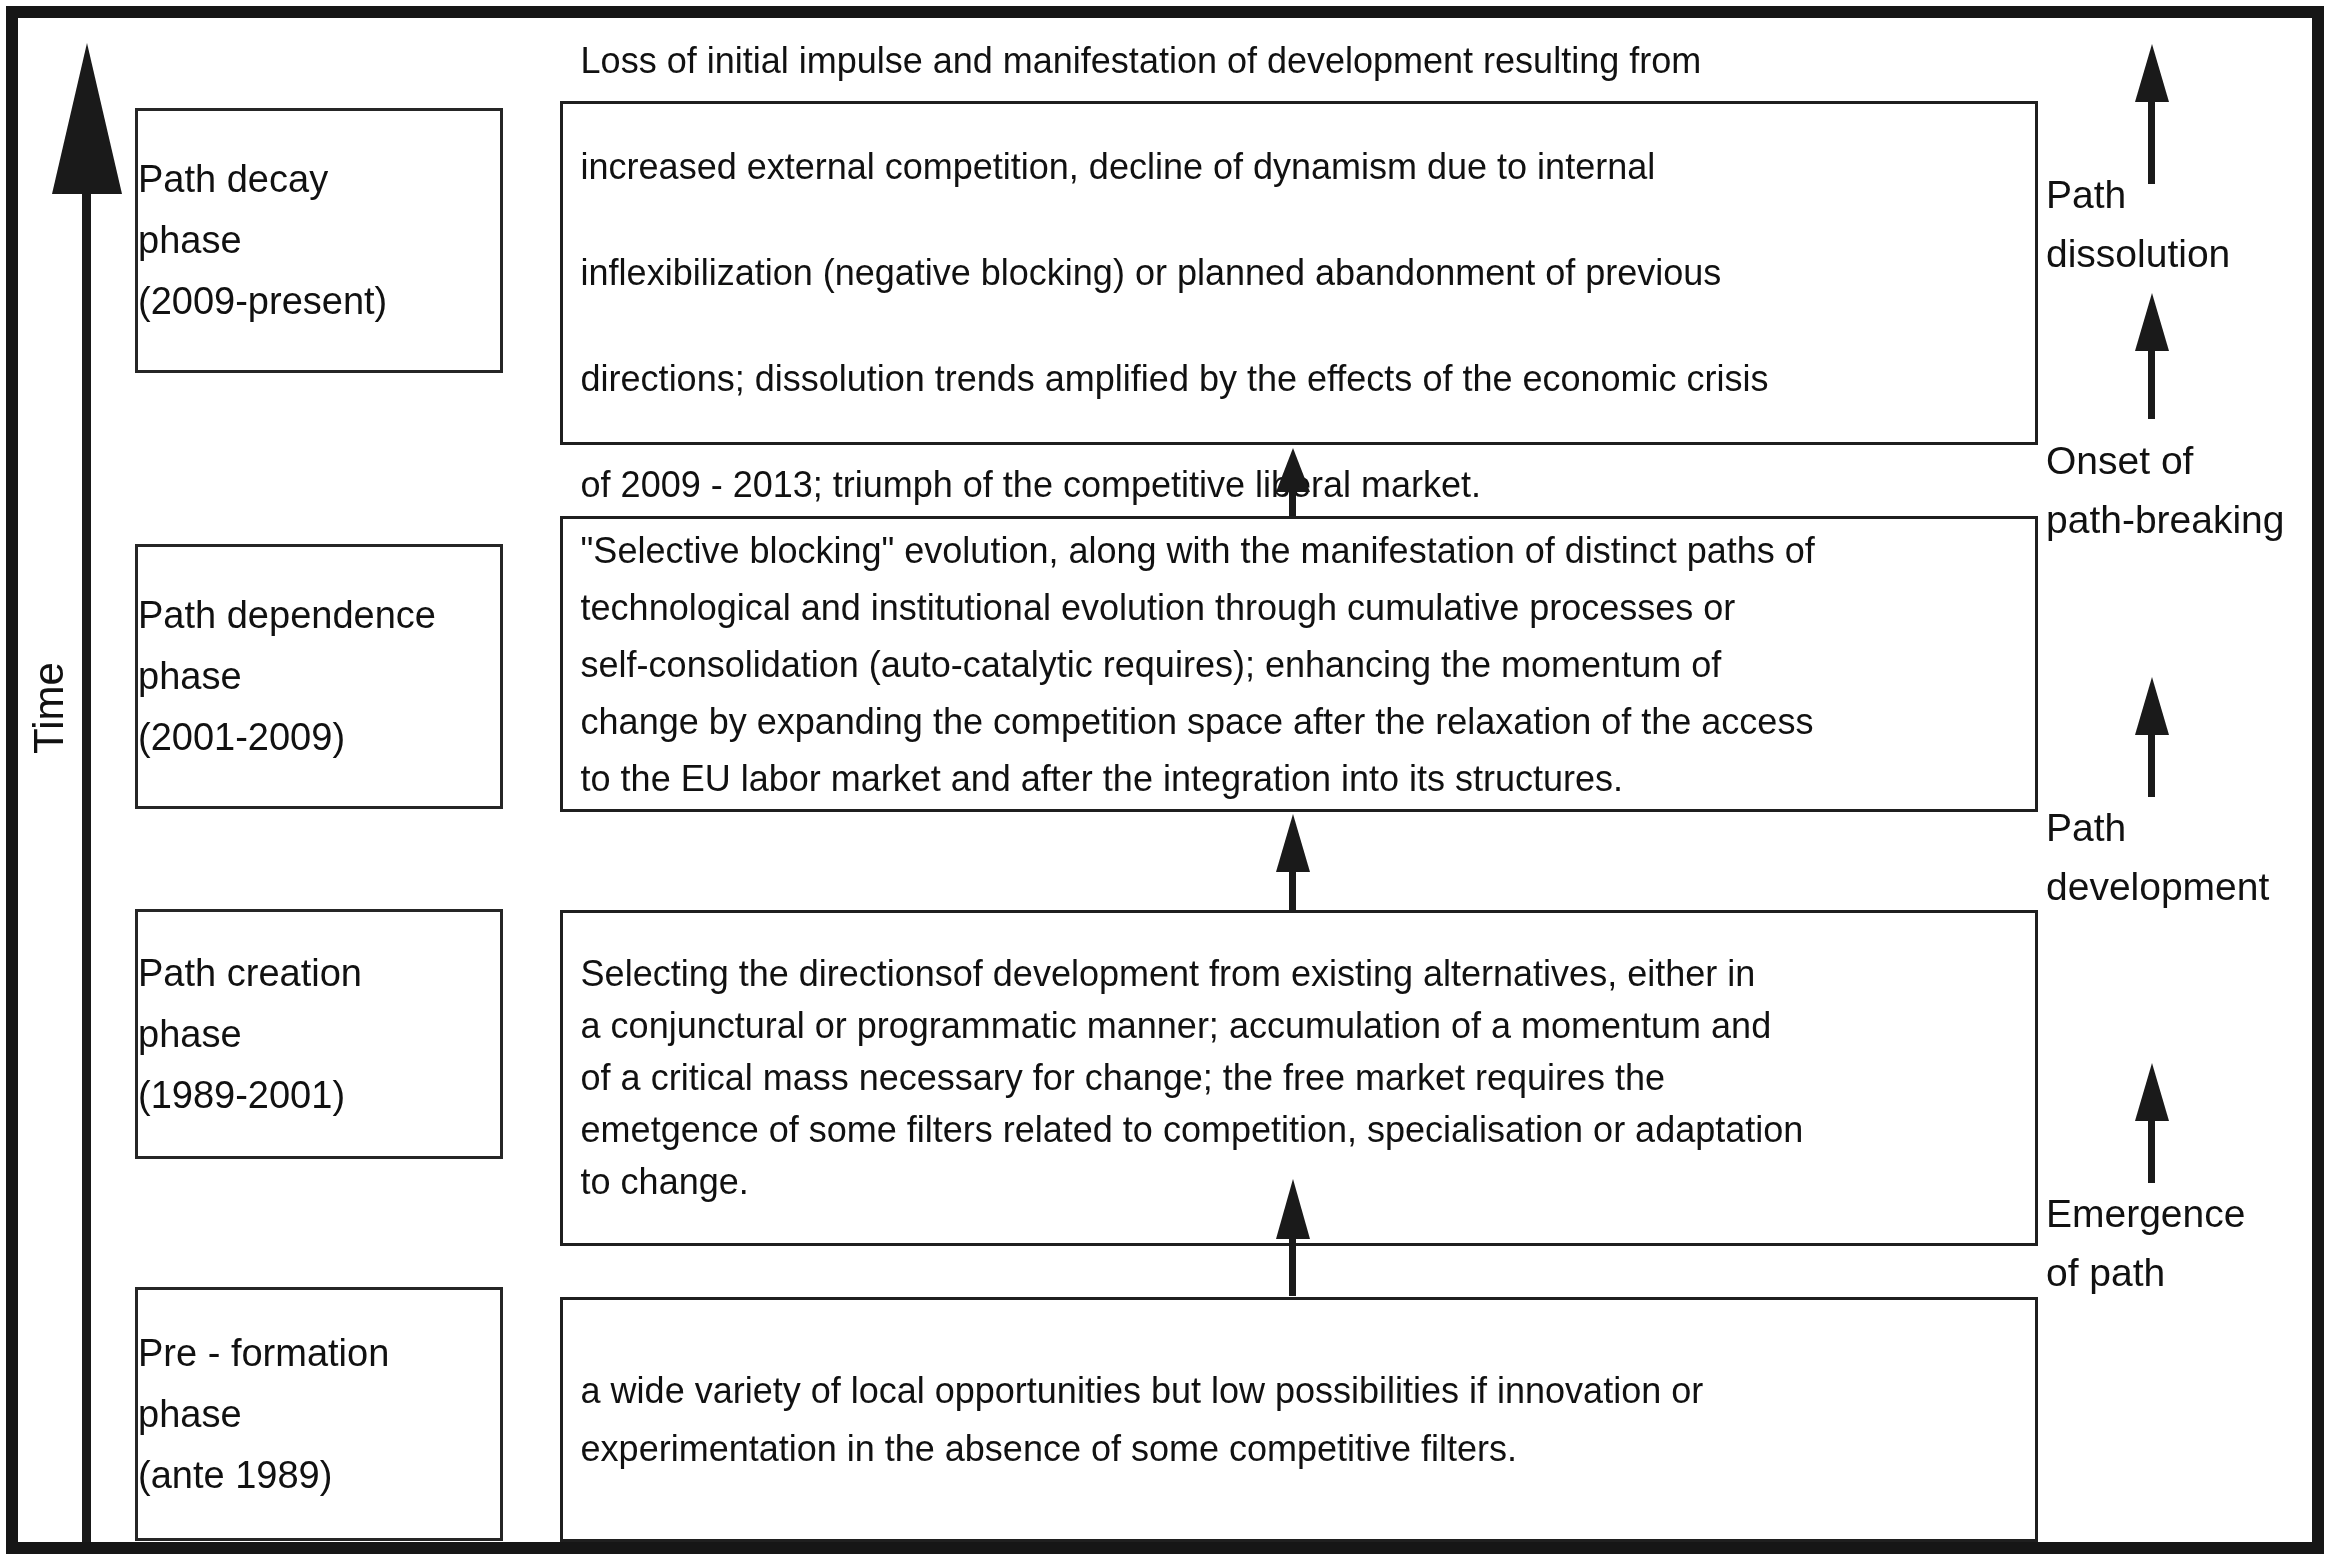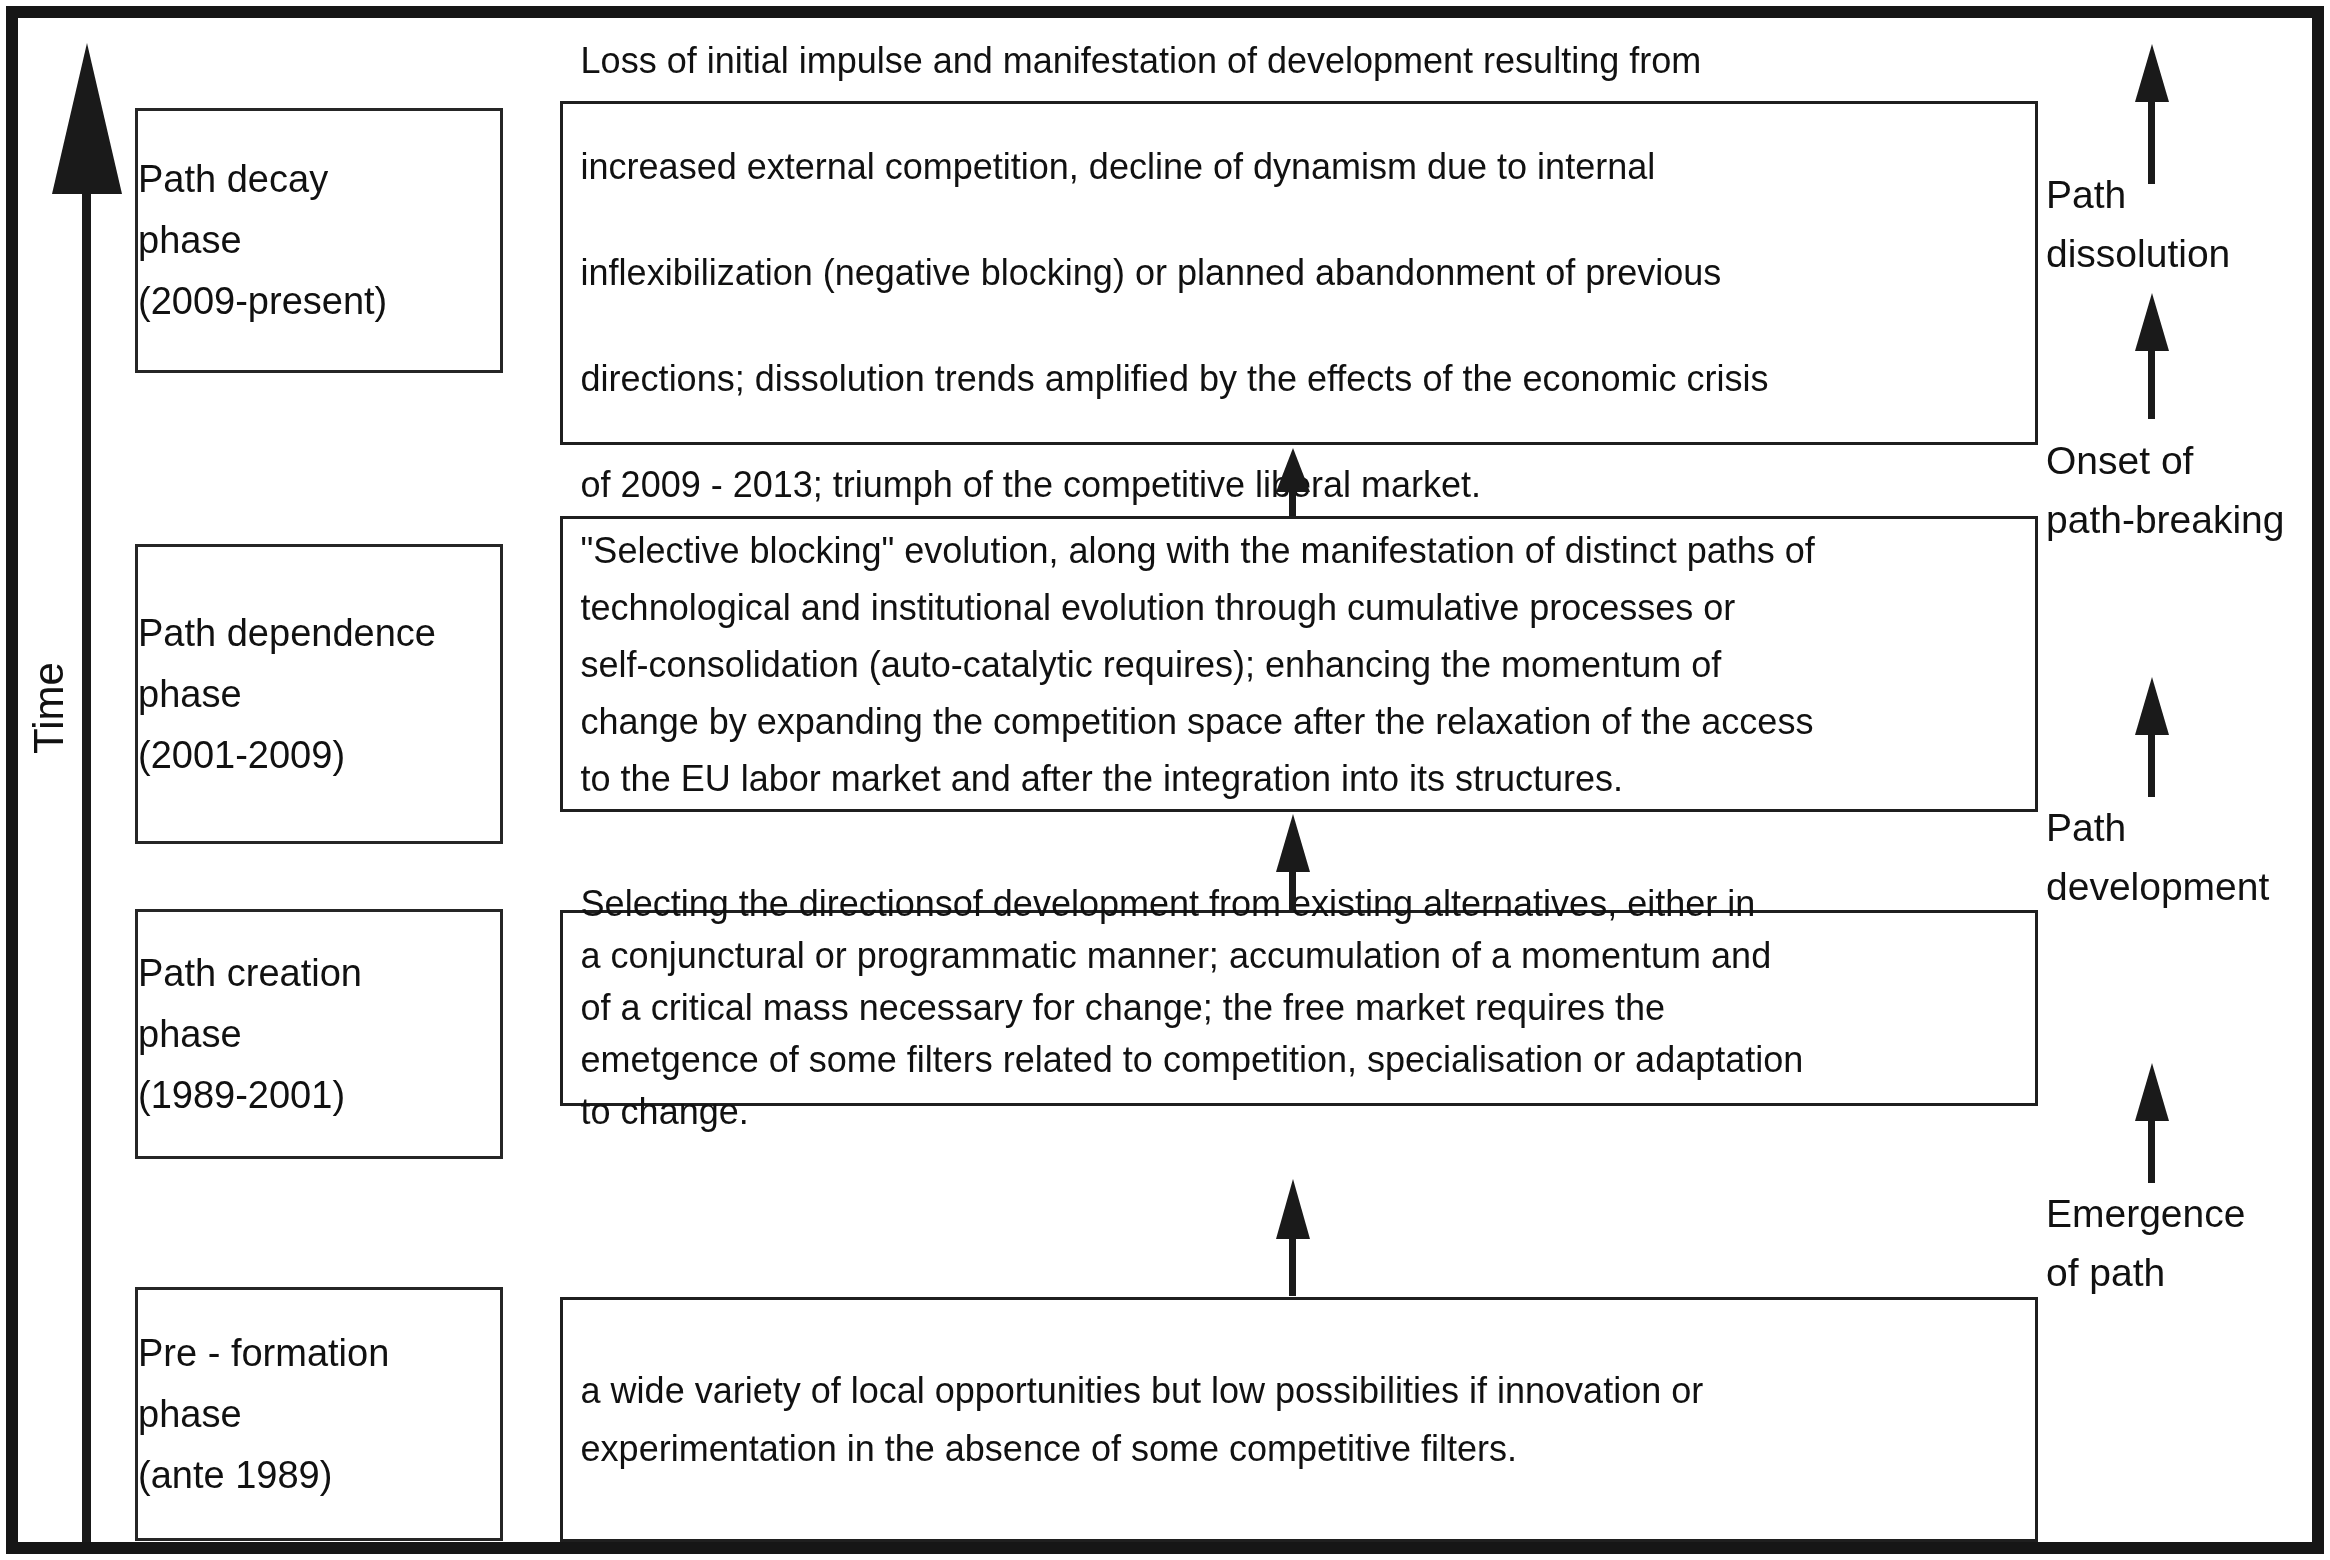--- a/index.html
+++ b/index.html
@@ -34,33 +34,33 @@
     font-size:42px;white-space:nowrap;
   }
   
   .pbox{
     position:absolute;left:135px;width:368px;
     border:3.1px solid #262626;box-sizing:border-box;background:#fff;
     display:flex;flex-direction:column;justify-content:center;
     font-size:38px;line-height:61px;
   }
   #pbox-1{top:108px;height:265px;}
-  #pbox-2{top:544px;height:300px;}
+  #pbox-2{top:544px;height:265px;}
   #pbox-3{top:909px;height:250px;}
   #pbox-4{top:1287px;height:254px;}
   
   .dbox{
     position:absolute;left:560px;width:1478px;
     border:3.8px solid #1f1f1f;box-sizing:border-box;background:#fff;
     display:flex;flex-direction:column;justify-content:center;
     padding:0 17.6px;font-size:36px;
   }
   #dbox-1{top:101px;height:344px;line-height:58px;gap:48px;}
   #dbox-2{top:516px;height:296px;line-height:57px;}
-  #dbox-3{top:910px;height:196px;line-height:52px;}
+  #dbox-3{top:910px;height:336px;line-height:52px;}
   #dbox-4{top:1297px;height:245px;line-height:58px;}
   
   .uparrow{
     position:absolute;width:35px;
     display:flex;flex-direction:column;align-items:center;
   }
   .uparrow .head{
     width:0;height:0;
     border-left:17.6px solid transparent;
     border-right:17.6px solid transparent;

